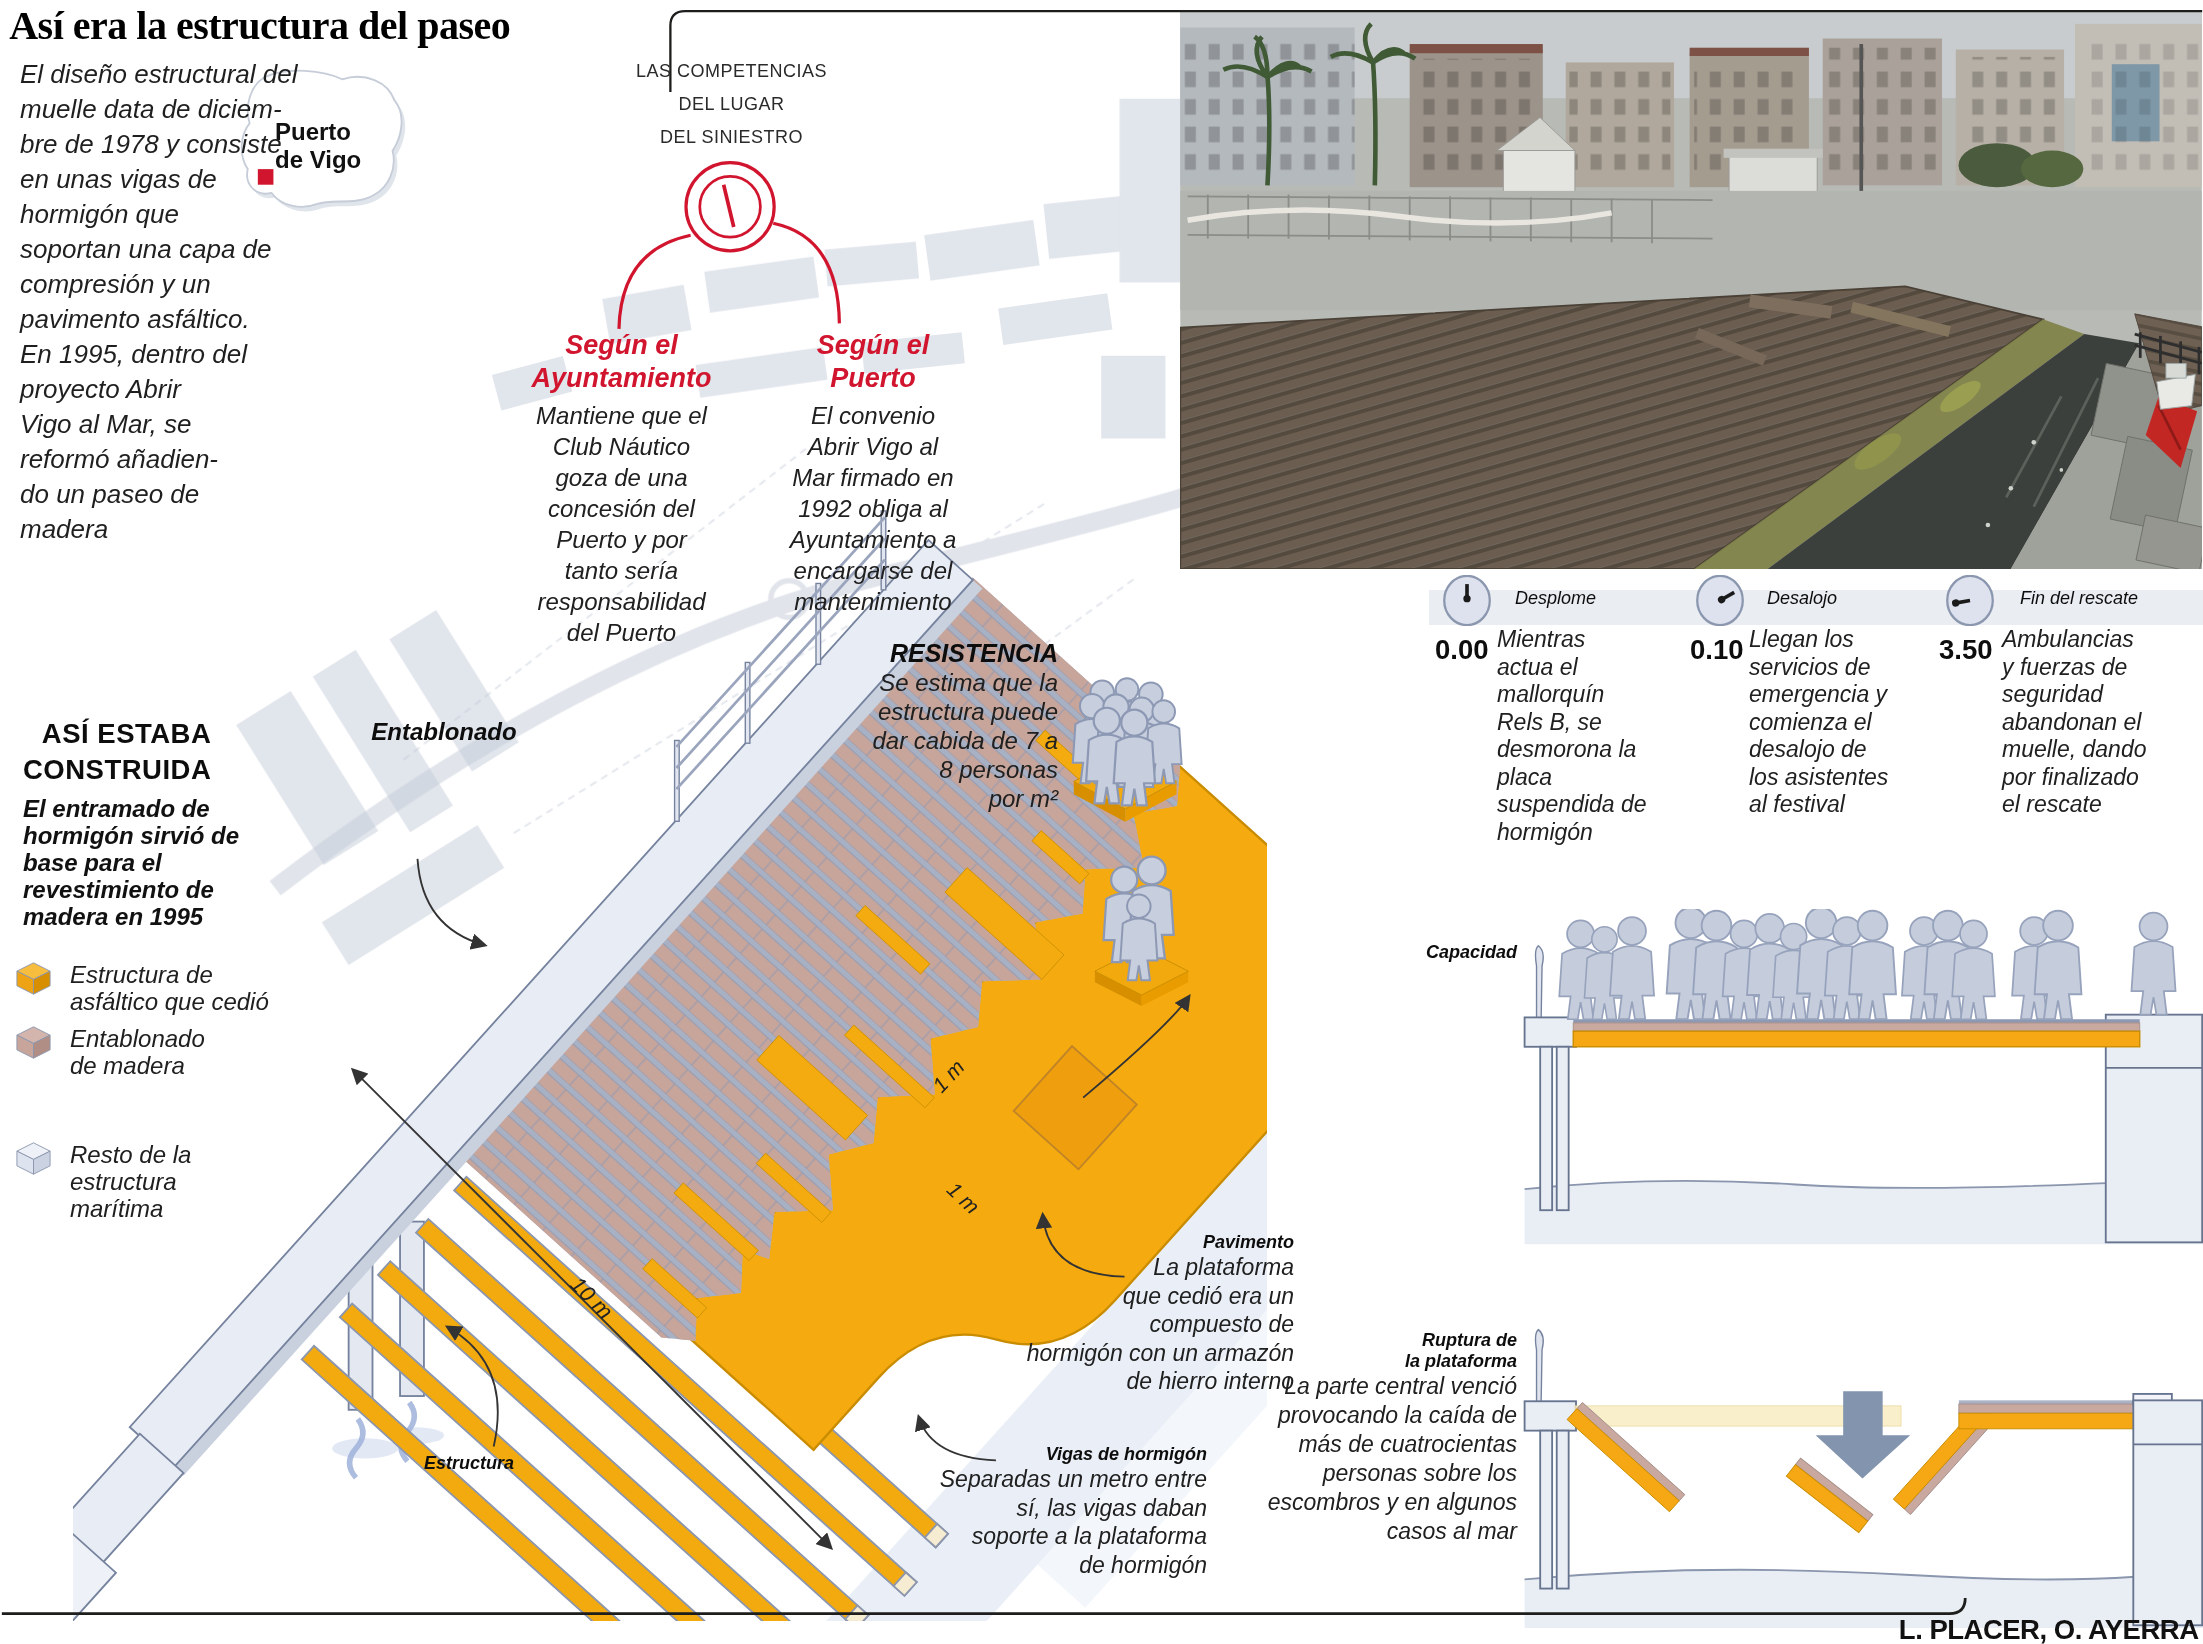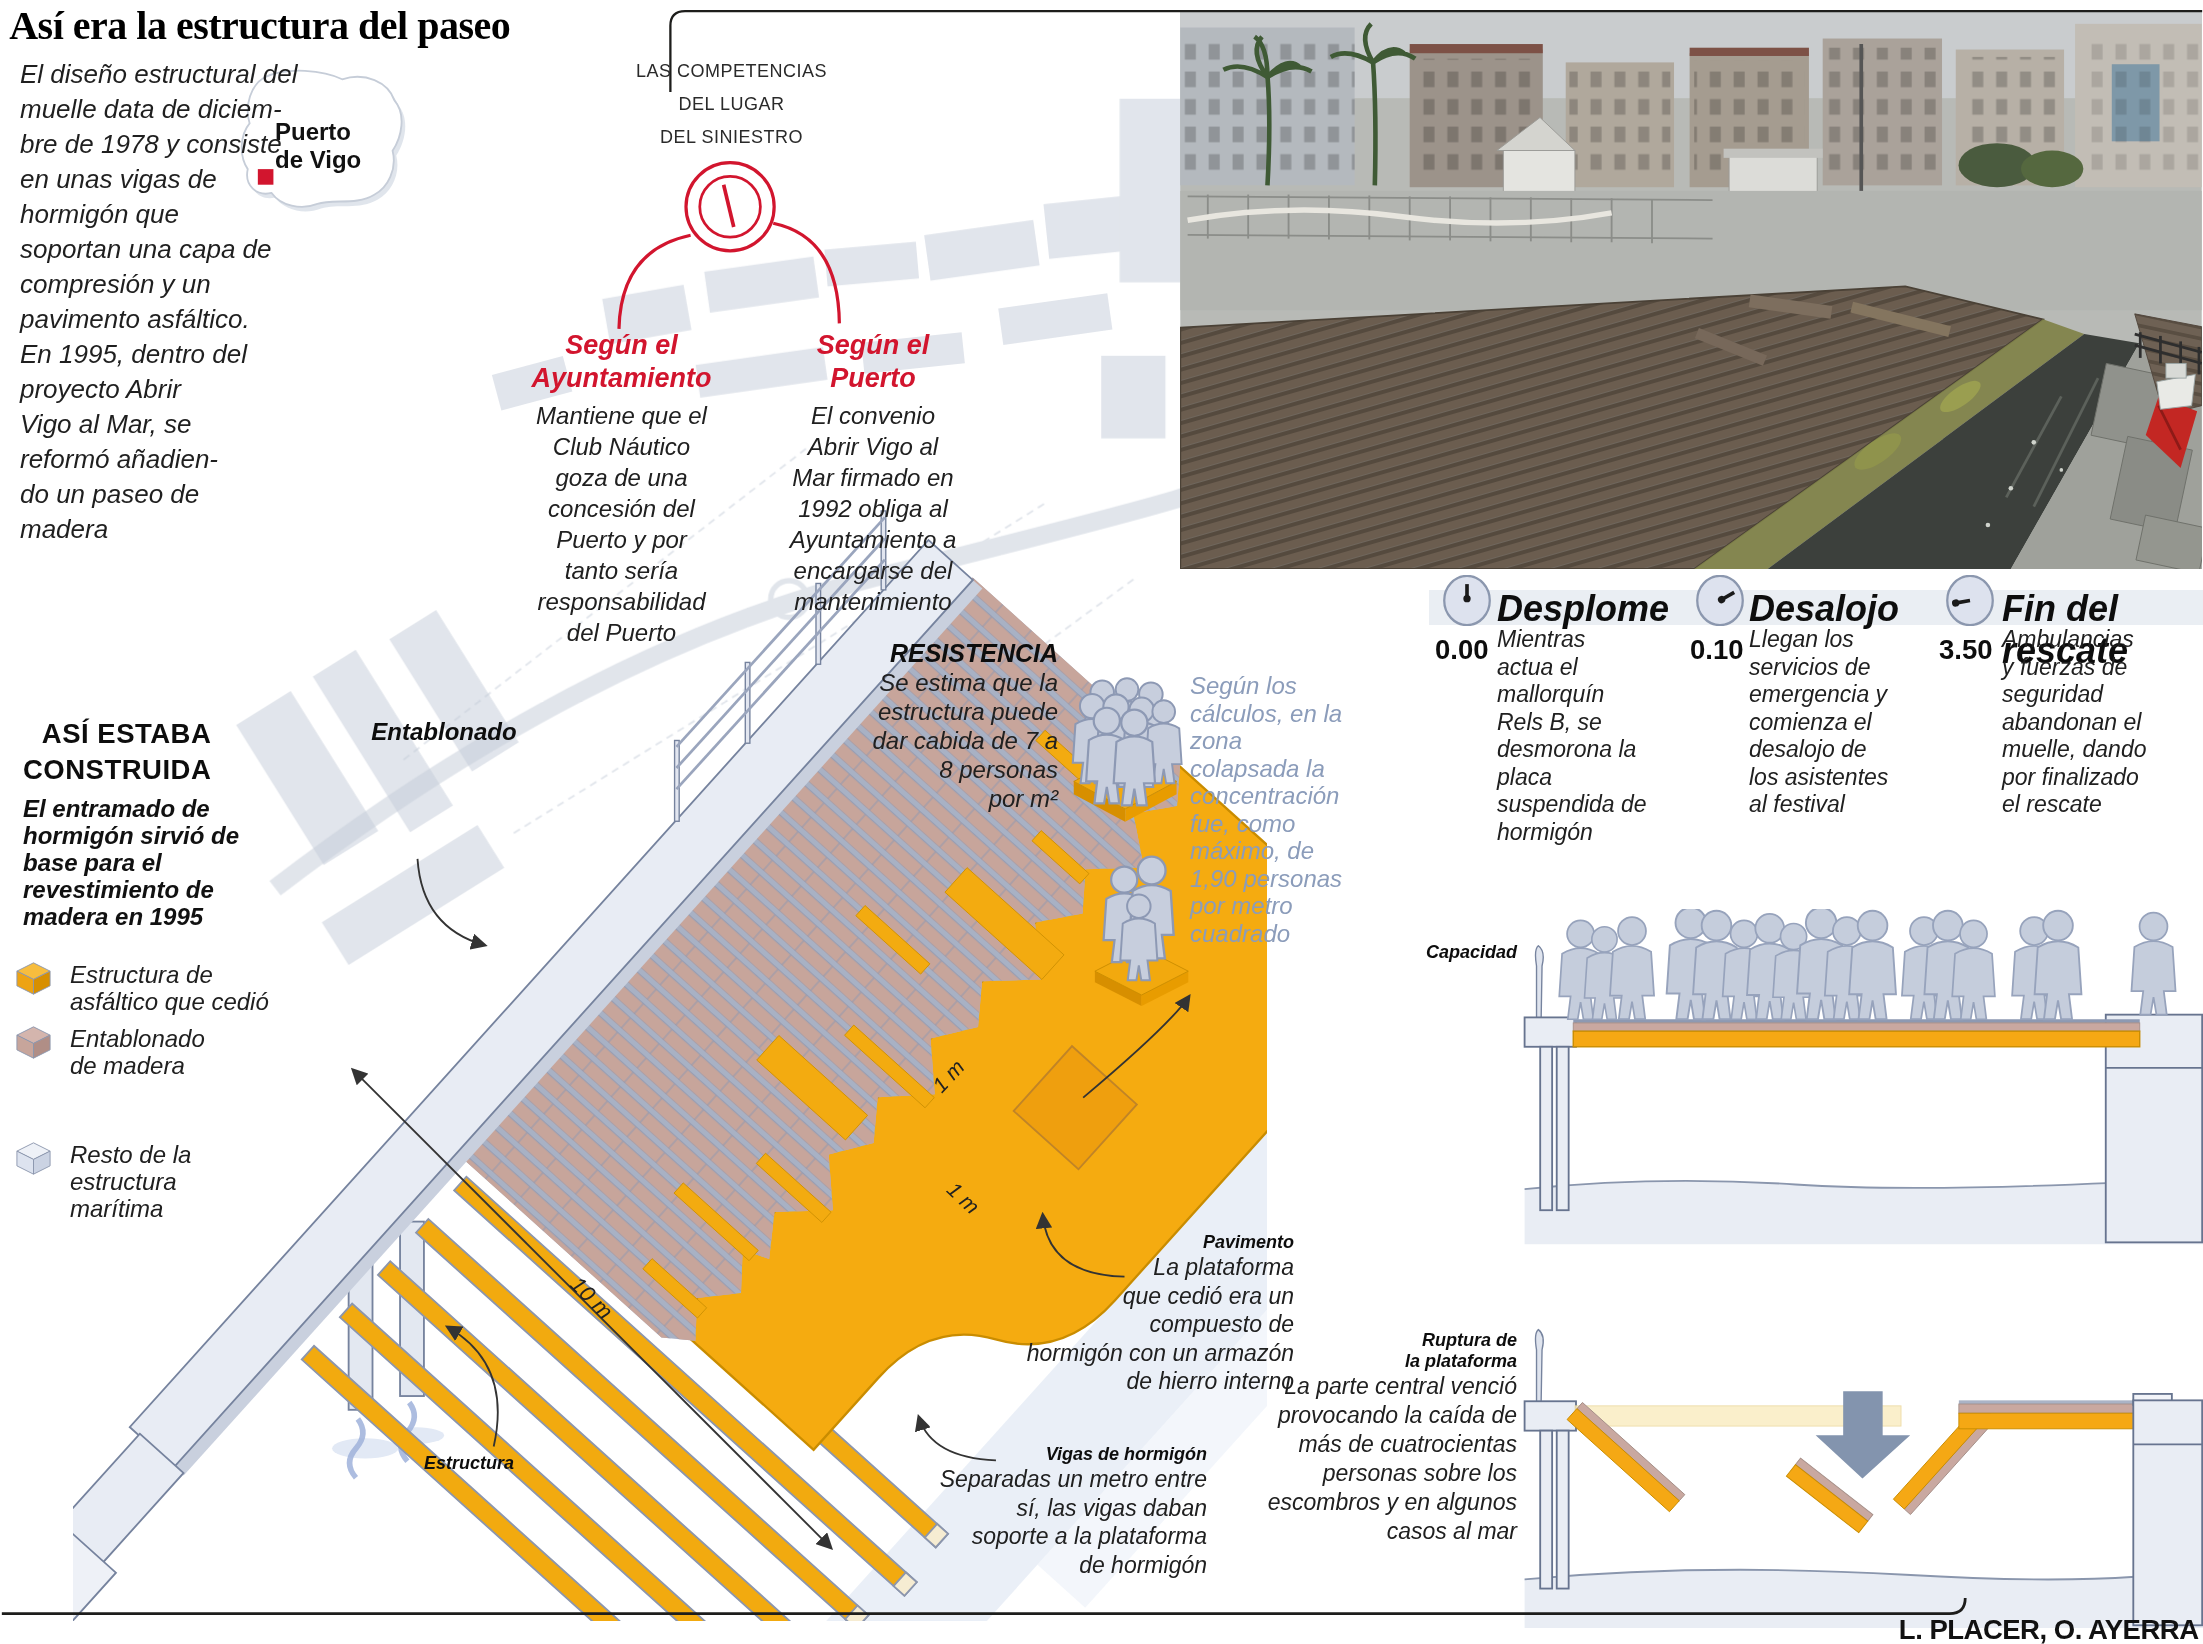--- a/index.html
+++ b/index.html
@@ -11,21 +11,21 @@
   .rgt{text-align:right;}
   .title{font-family:"Liberation Serif","DejaVu Serif",serif;font-weight:bold;font-size:40px;
          letter-spacing:-0.5px;color:#000;z-index:6;}
   .intro{font-size:26px;line-height:35px;font-style:italic;color:#1f1f1f;z-index:6;}
   .locator-label{font-size:24px;line-height:27.5px;font-weight:bold;color:#111;z-index:6;}
   .comp-head{font-size:18px;line-height:33px;color:#2a2a2a;letter-spacing:0.5px;z-index:6;}
   .segun-title{color:#d2152e;font-weight:bold;font-style:italic;font-size:27px;line-height:33px;z-index:6;}
   .segun-body{font-size:24px;line-height:31px;font-style:italic;color:#202020;z-index:6;}
   .tl-band{background:#eaeef3;z-index:2;}
   .tl-time{font-size:27.5px;font-weight:bold;color:#0d0d0d;z-index:6;}
-  .tl-title{font-size:36px;font-weight:bold;font-style:italic;color:#0d0d0d;z-index:6;}
+  .tl-title{font-size:18px;font-weight:normal;font-style:italic;color:#0d0d0d;z-index:6;margin-left:18px;}
   .tl-body{font-size:23px;line-height:27.5px;font-style:italic;color:#202020;z-index:6;}
   .con-head{font-size:27.5px;line-height:36px;font-weight:bold;color:#0d0d0d;letter-spacing:0.5px;z-index:6;text-align:right;}
   .con-lede{font-size:24px;line-height:27px;font-weight:bold;font-style:italic;color:#111;z-index:6;}
   .legend-label{font-size:24px;line-height:27px;font-style:italic;color:#202020;z-index:6;}
   .res-title{font-size:25px;font-weight:bold;font-style:italic;color:#0d0d0d;}
   .res-body{font-size:24px;line-height:29px;font-style:italic;color:#202020;}
   .nota{font-size:24px;line-height:27.5px;font-style:italic;color:#8b9cba;z-index:6;}
   .lab-title{font-size:18px;font-weight:bold;font-style:italic;color:#0d0d0d;}
   .lab-body{font-size:23px;line-height:28.5px;font-style:italic;color:#202020;}
   .credit{font-size:27.5px;font-weight:bold;color:#111;letter-spacing:-0.5px;z-index:6;}
@@ -455,30 +455,20 @@
 
   <svg class="abs z4" style="left:1091px;top:843px" width="103" height="163" viewBox="0 0 112 178">
     <polygon points="4,140 55,166 55,178 4,152" fill="#d78f00"></polygon>
     <polygon points="106,140 55,166 55,178 106,152" fill="#e89c00"></polygon>
     <polygon points="55,166 106,140 55,114 4,140" fill="#f2a90e" stroke="#c98c00"></polygon>
     <use href="#psn" class="psn" transform="translate(36,130) scale(1.5)"></use>
     <use href="#psn" class="psn" transform="translate(66,126) scale(1.6)"></use>
     <use href="#psn" class="psn" transform="translate(52,150) scale(1.35)"></use>
   </svg>
 
-  <div class="abs nota pre" style="left:1190px;top:672px;width:170px">Según los
-cálculos, en la
-zona
-colapsada la
-concentración
-fue, como
-máximo, de
-1,90 personas
-por metro
-cuadrado</div>
 
   <div class="abs ctr z6" style="left:352px;top:718px;width:184px">
     <div class="lab-title" style="font-size:24px">Entablonado</div>
   </div>
 
   <div class="abs rgt z6" style="left:932px;top:1444px;width:275px">
     <div class="lab-title">Vigas de hormigón</div>
     <div class="lab-body pre">Separadas un metro entre
 sí, las vigas daban
 soporte a la plataforma

